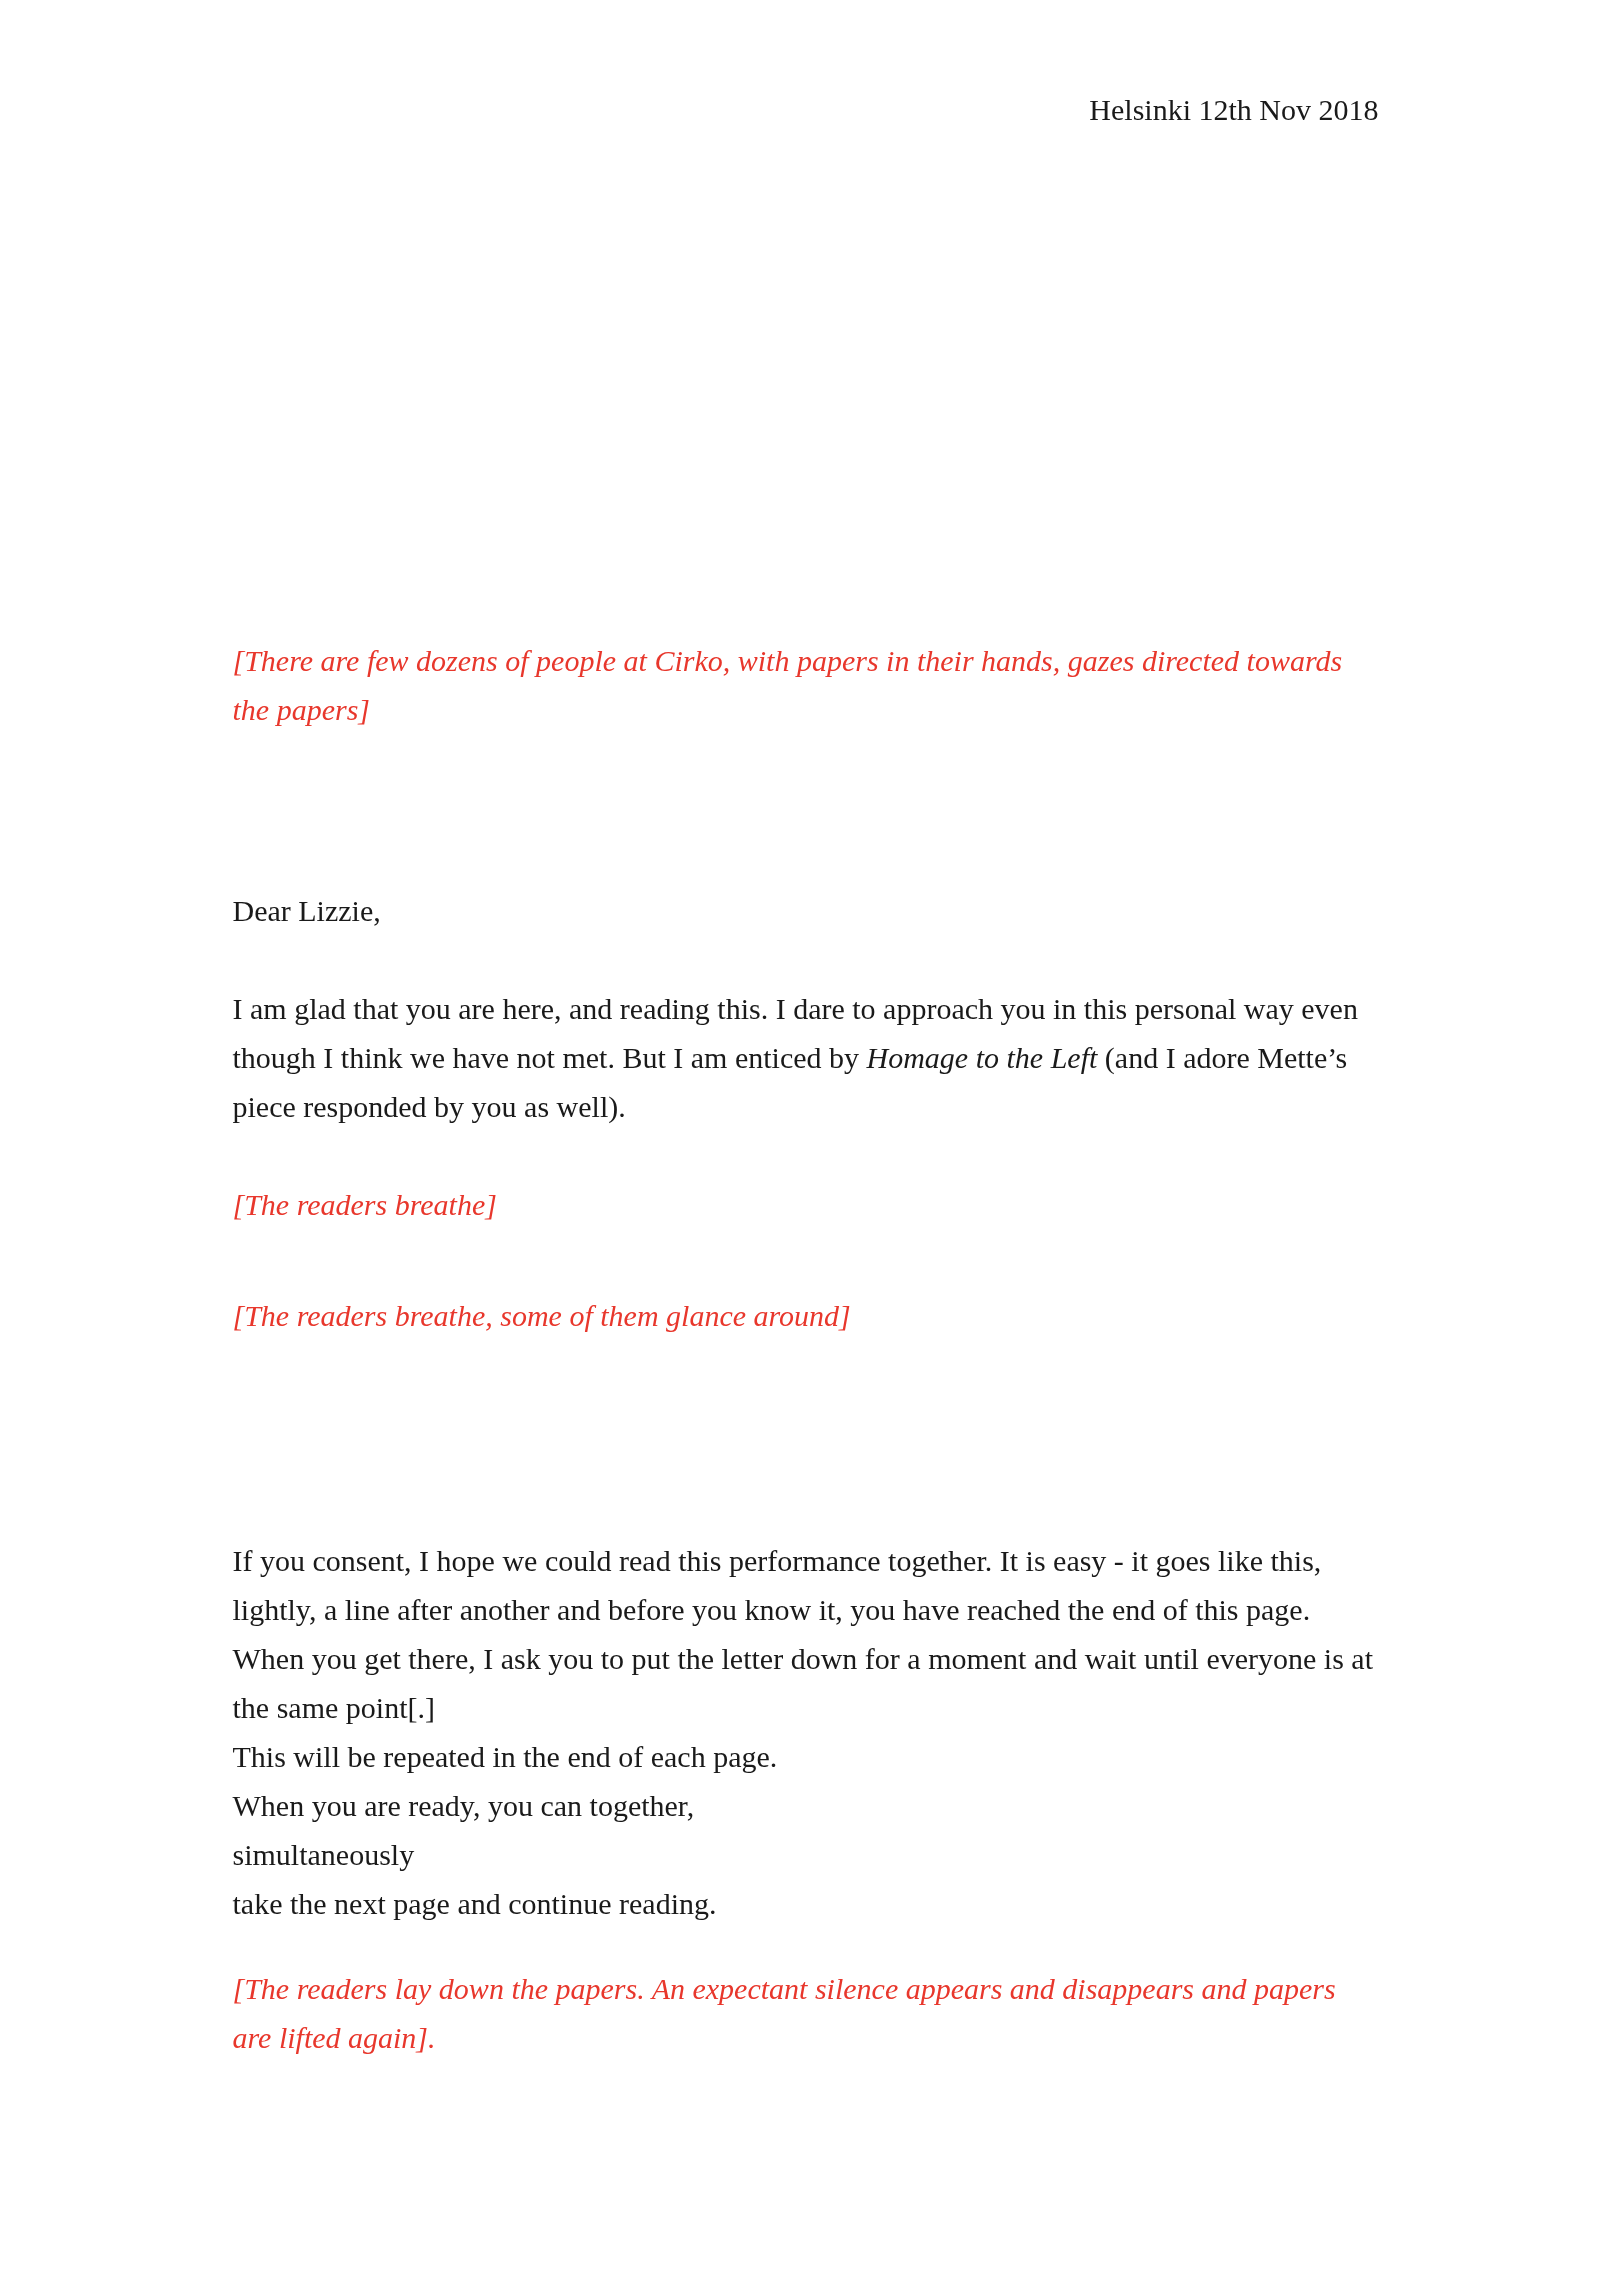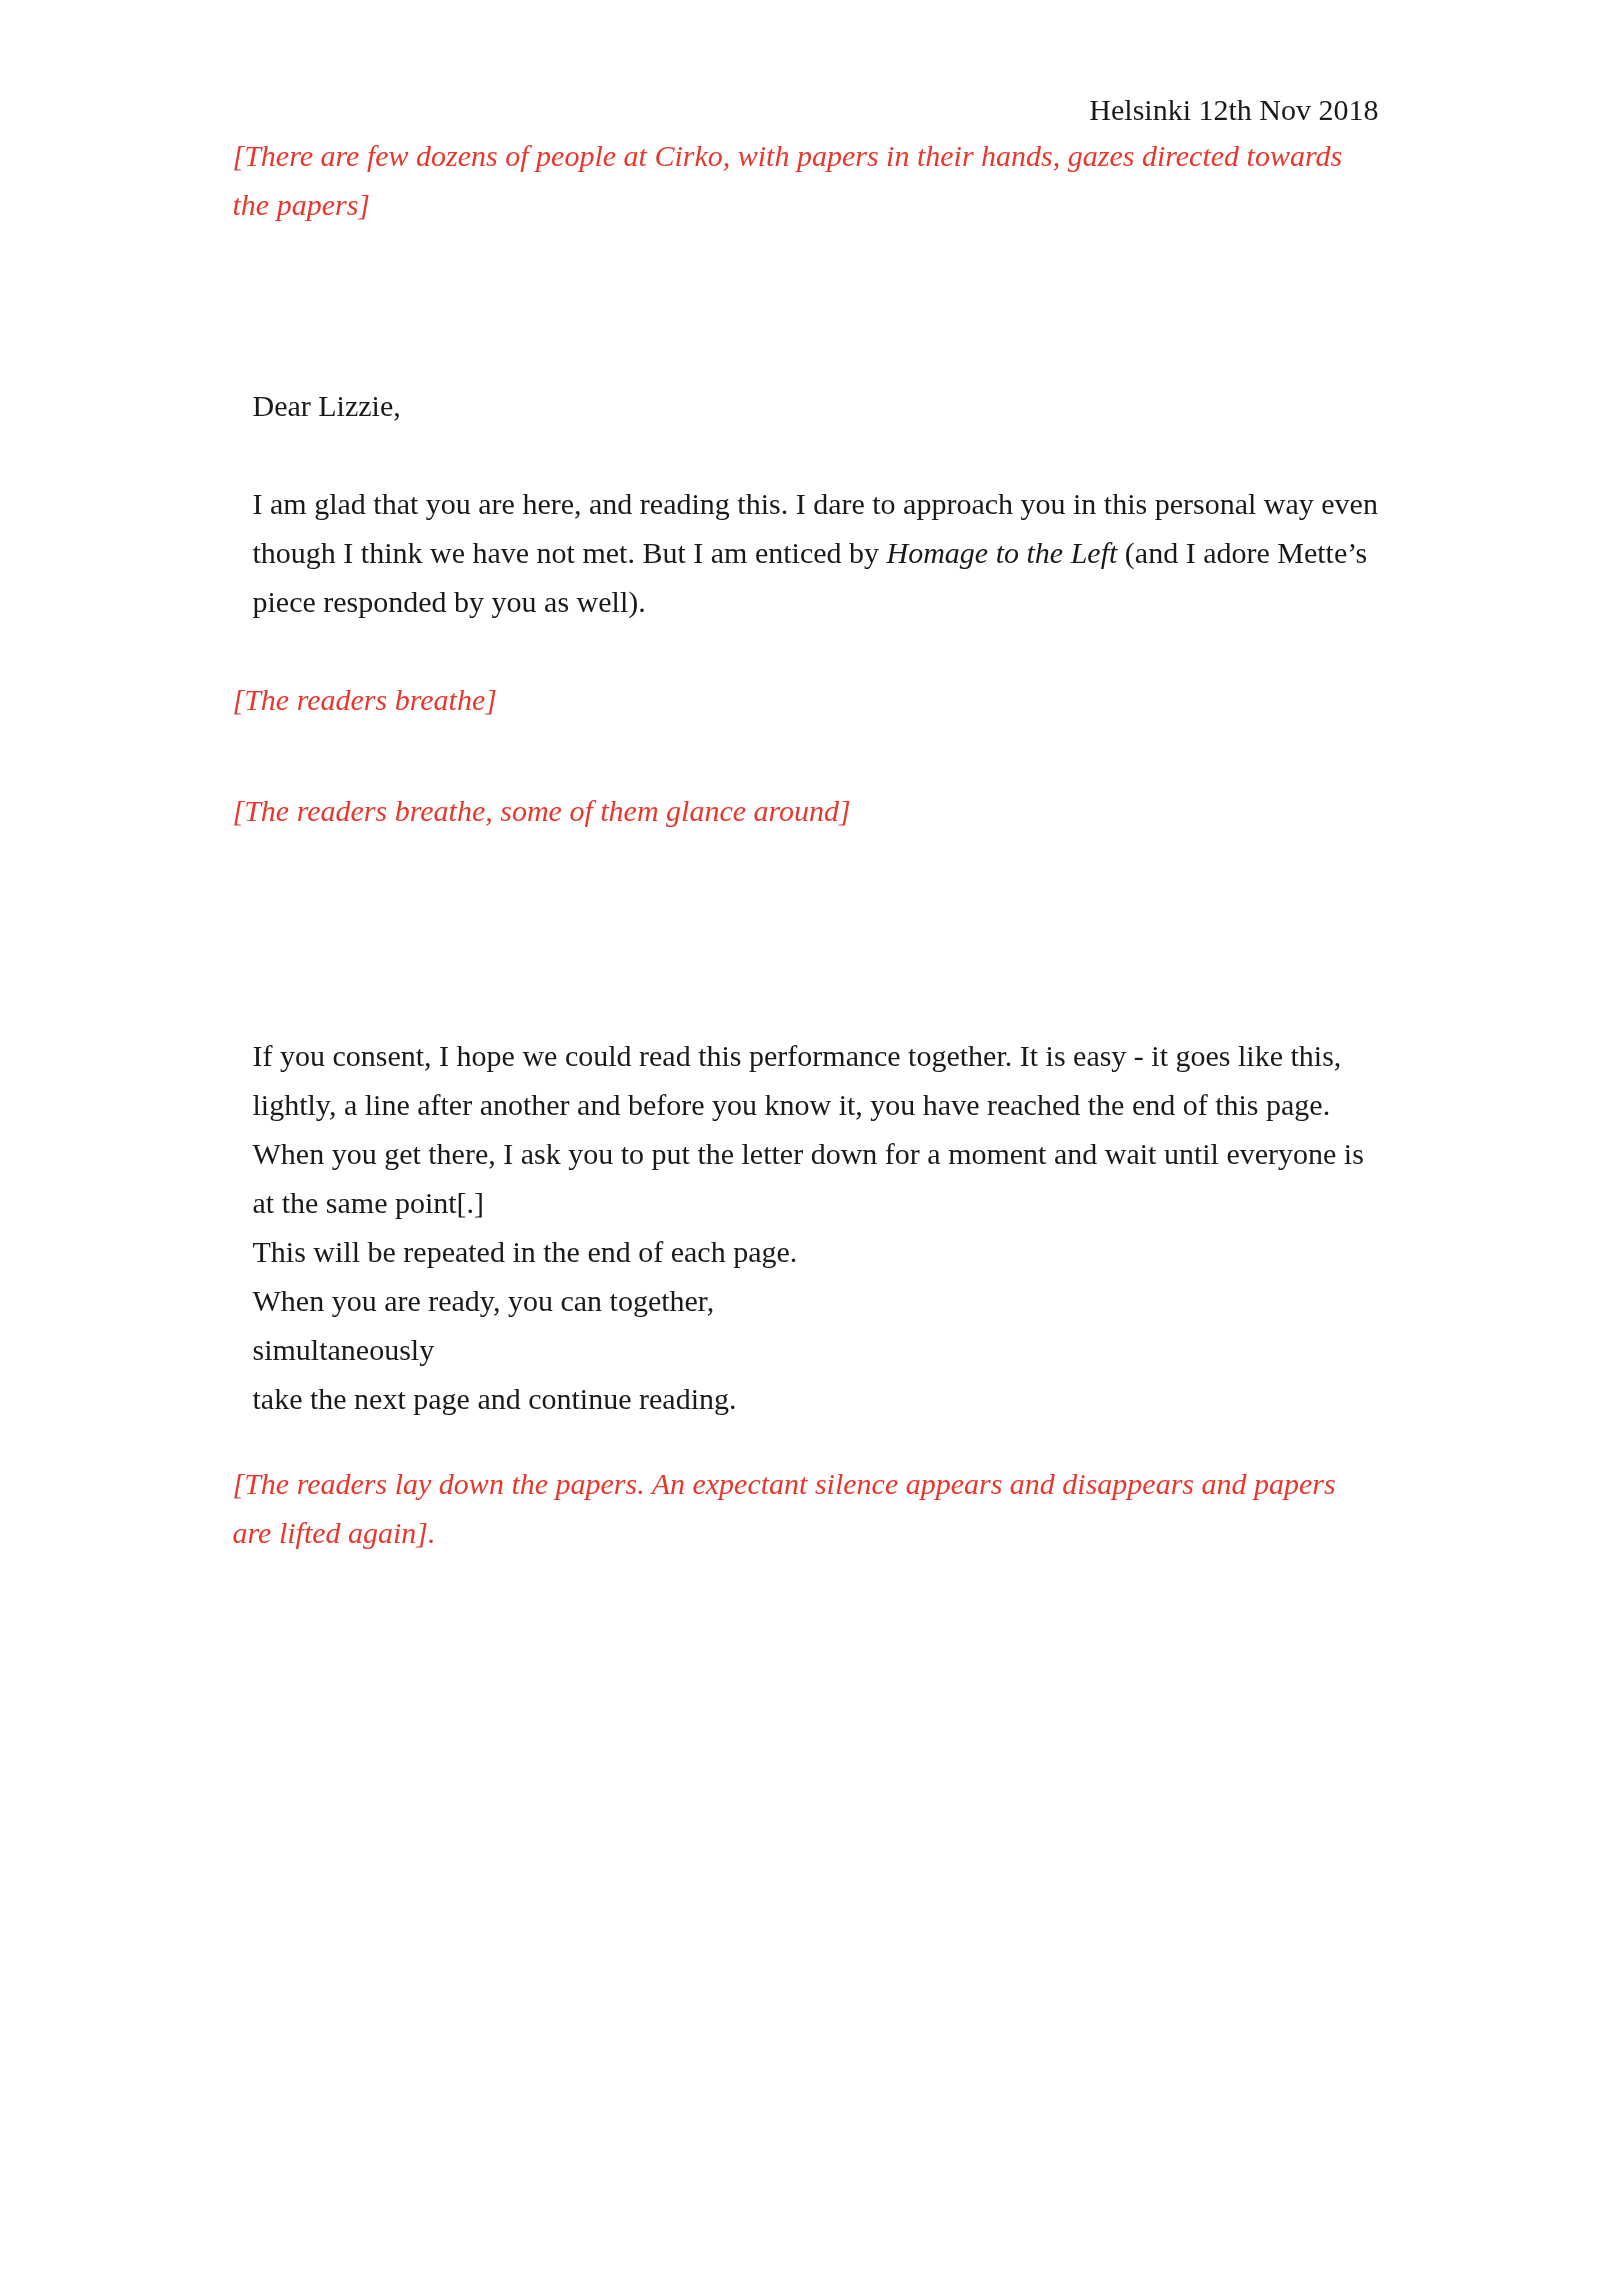--- a/index.html
+++ b/index.html
@@ -23,33 +23,32 @@
     text-align: right;
     font-size: 30px;
     line-height: 43px;
     color: #1a1a1a;
   }
   .body-text {
     font-size: 30px;
     line-height: 49px;
     color: #1a1a1a;
     white-space: pre-line;
-    margin-left: 20px;
   }
   .stage-direction {
     font-size: 30px;
     line-height: 49px;
     font-style: italic;
     color: #e8372c;
   }
   .italic {
     font-style: italic;
   }
   
-  .stage-1 { }
+  .stage-1 { margin-top: 505px; }
   .salutation { margin-top: 152px; }
   .para-intro { margin-top: 49px; }
   .stage-2 { margin-top: 49px; }
   .para-performance { margin-top: 103px; }
   .stage-3 { margin-top: 62px; }
   .para-instructions { margin-top: 196px; }
   .stage-4 { margin-top: 36px; }
 </style>
 </head>
 <body>

